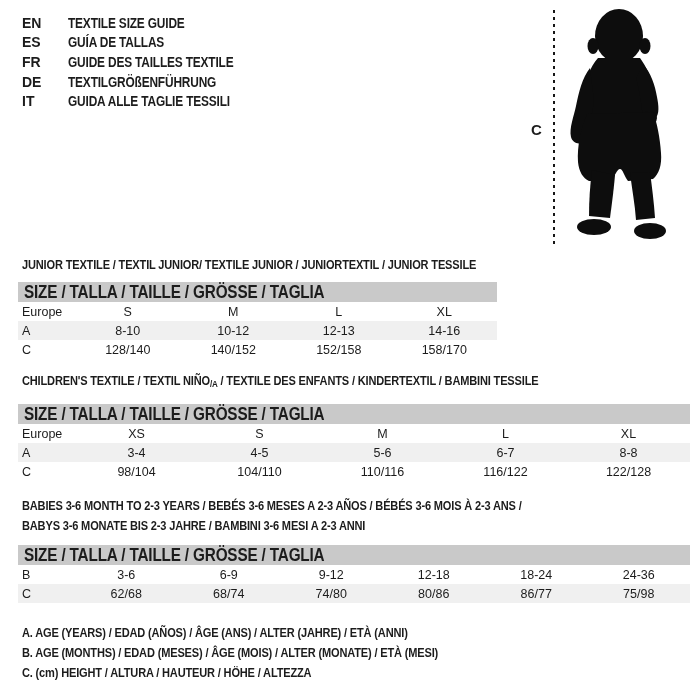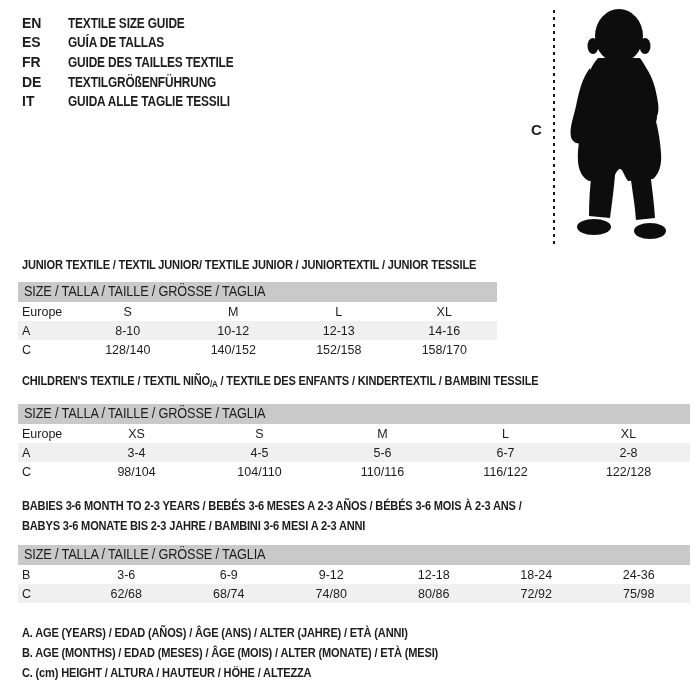--- a/index.html
+++ b/index.html
@@ -28,21 +28,21 @@
   .height-label { position:absolute; left:531px; top:121px; font-weight:700; font-size:15px; }
   .baby-svg { position:absolute; left:559px; top:6px; }
   
   .tbl-title { position:absolute; left:22px; font-weight:700; font-size:13px; line-height:20px; }
   .tbl { position:absolute; left:18px; }
   .t1 { top:282px; width:479px; }
   .t2 { top:404px; width:672px; }
   .t3 { top:545px; width:672px; }
   .thead {
     height:20px; background:var(--bar,#c9c9c9); display:flex; 
-    padding-left:6px; font-weight:400; font-size:15px;
+    padding-left:6px; font-weight:700; font-size:18px;
   }
   .trow { display:flex; height:19px; align-items:center; font-size:12.5px; }
   .shaded { background:var(--alt,#f0f0f0); }
   .tlabel { flex:0 0 53px; padding-left:4px; }
   .tcell { flex:1; text-align:center; }
   .subpart { font-size:9.5px; vertical-align:-2px; }
   
   .legend { position:absolute; left:22px; top:625px; }
   .legend-line { height:20px; font-weight:700; font-size:13px; }
 </style>
@@ -137,21 +137,21 @@
       <span class="tcell">M</span>
       <span class="tcell">L</span>
       <span class="tcell">XL</span>
     </div>
     <div class="trow shaded">
       <span class="tlabel">A</span>
       <span class="tcell">3-4</span>
       <span class="tcell">4-5</span>
       <span class="tcell">5-6</span>
       <span class="tcell">6-7</span>
-      <span class="tcell">2-8</span>
+      <span class="tcell">8-8</span>
     </div>
     <div class="trow">
       <span class="tlabel">C</span>
       <span class="tcell">98/104</span>
       <span class="tcell">104/110</span>
       <span class="tcell">110/116</span>
       <span class="tcell">116/122</span>
       <span class="tcell">122/128</span>
     </div>
   </div>
@@ -172,21 +172,21 @@
       <span class="tcell">12-18</span>
       <span class="tcell">18-24</span>
       <span class="tcell">24-36</span>
     </div>
     <div class="trow shaded">
       <span class="tlabel">C</span>
       <span class="tcell">62/68</span>
       <span class="tcell">68/74</span>
       <span class="tcell">74/80</span>
       <span class="tcell">80/86</span>
-      <span class="tcell">72/92</span>
+      <span class="tcell">86/77</span>
       <span class="tcell">75/98</span>
     </div>
   </div>
 
   <div class="legend">
     <div class="legend-line"><span class="cond">A. AGE (YEARS) / EDAD (AÑOS) / ÂGE (ANS) / ALTER (JAHRE) / ETÀ (ANNI)</span></div>
     <div class="legend-line"><span class="cond">B. AGE (MONTHS) / EDAD (MESES) / ÂGE (MOIS) / ALTER (MONATE) / ETÀ (MESI)</span></div>
     <div class="legend-line"><span class="cond">C. (cm) HEIGHT / ALTURA / HAUTEUR / HÖHE / ALTEZZA</span></div>
   </div>
 

